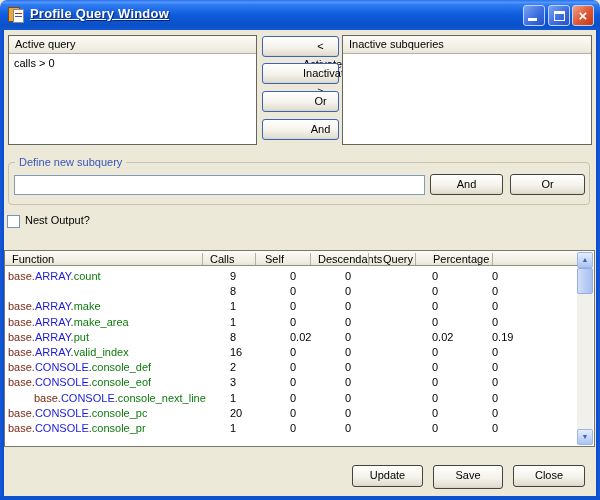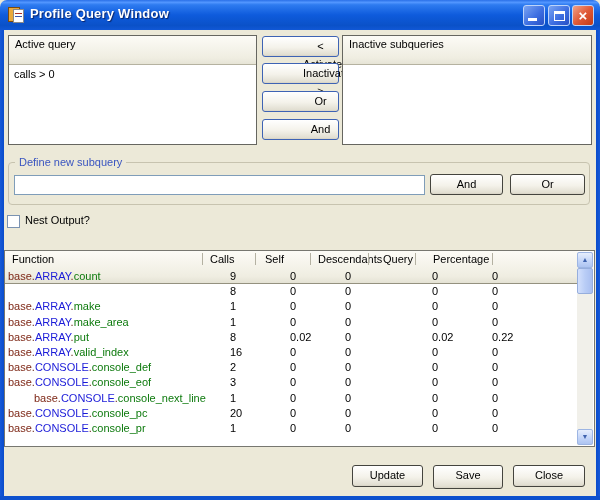--- a/index.html
+++ b/index.html
@@ -19,36 +19,36 @@
   .frame-b { position:absolute; left:0; bottom:0; height:4px; width:600px; background:#0D51CE; }
 
   .app-icon { position:absolute; left:8px; top:6px; width:17px; height:18px; }
   .app-icon .cover { position:absolute; left:0; top:1px; width:12px; height:15px; background:#E8A93C; border:1px solid #7A4A10; }
   .app-icon .page  { position:absolute; left:5px; top:3px; width:11px; height:14px; background:#FFFFFF; border:1px solid #8A8A8A; }
   .app-icon .line1, .app-icon .line2 { position:absolute; left:7px; width:7px; height:1px; background:#B03020; }
   .app-icon .line1 { top:7px; } .app-icon .line2 { top:10px; background:#3858B0; }
 
   .title-text {
     position:absolute; left:30px; top:6px; color:#FFFFFF; font-size:13px; font-weight:bold;
-    text-shadow:1px 1px 1px #0A246A; letter-spacing:0.2px; white-space:nowrap;
+    text-shadow:1px 1px 1px #0A246A; letter-spacing:0.2px; white-space:nowrap;text-decoration:underline;
   }
   .capbtn { position:absolute; top:5px; width:22px; height:21px; border-radius:3px; border:1px solid #BDD4FA; }
   .btn-min, .btn-max { background:linear-gradient(135deg,#7AA4F2 0%,#3E6FE2 55%,#2750C4 100%); }
   .btn-min { left:523px; } .btn-max { left:548px; }
   .btn-close { left:572px; background:linear-gradient(135deg,#F2A288 0%,#E05A38 50%,#C23A16 100%); }
   .glyph-min { position:absolute; left:4px; bottom:4px; width:9px; height:3px; background:#FFFFFF; }
   .glyph-max { position:absolute; left:5px; top:5px; width:11px; height:10px; border:1px solid #FFFFFF; border-top:3px solid #FFFFFF; }
   .glyph-close { position:absolute; left:0; top:0; width:100%; height:100%; color:#FFFFFF; font-size:15px; font-weight:bold; text-align:center; line-height:19px; }
 
   
   .listbox { position:absolute; border:1px solid #666660; background:#FFFFFF; }
   .lb-active   { left:8px;   top:35px; width:249px; height:110px; }
   .lb-inactive { left:342px; top:35px; width:250px; height:110px; }
   .lb-header {
-    height:29px; background:linear-gradient(180deg,#FCFBF6,#EFEDE1 80%,#E6E4D6);
+    height:18px; background:linear-gradient(180deg,#FCFBF6,#EFEDE1 80%,#E6E4D6);
     border-bottom:1px solid #B5B2A0; font-size:11px; color:#000; line-height:17px; padding-left:6px;
   }
   .list-item { font-size:11px; color:#000; padding:3px 0 0 5px; line-height:13px; }
 
   
   .btn {
     position:absolute; font-size:11px; color:#000; text-align:center;
     background:linear-gradient(180deg,#FFFFFF 0%,#F4F2EA 55%,#E2DfD2 92%,#D6D2C4 100%);
     border-radius:3px; line-height:18px; cursor:default;
   }
@@ -69,21 +69,21 @@
   .sub-and { left:430px; top:174px; width:73px; height:21px; }
   .sub-or  { left:510px; top:174px; width:75px; height:21px; }
 
   
   .checkbox { position:absolute; left:7px; top:215px; width:13px; height:13px; background:#FFFFFF; border:1px solid #7B93B2; }
   .checkbox-label { position:absolute; left:25px; top:214px; font-size:11px; color:#000; }
 
   
   .tablebox { position:absolute; left:4px; top:250px; width:591px; height:197px; border:1px solid #777770; background:#FFFFFF; }
   .thead {
-    position:absolute; left:0; top:0; height:33px; width:572px;
+    position:absolute; left:0; top:0; height:15px; width:572px;
     background:linear-gradient(180deg,#FCFBF6,#EFEDE1 80%,#E4E2D4);
     border-bottom:1px solid #94917F;
   }
   .thead .hcell { position:absolute; top:1px; font-size:11px; color:#000; white-space:nowrap; line-height:15px; }
   .thead .hdiv  { position:absolute; top:2px; height:12px; width:0; border-left:1px solid #B4B1A2; }
   .tbody { position:absolute; left:0; top:18px; right:17px; bottom:0; overflow:hidden; }
   .trow { position:relative; height:15.2px; }
   .trow .cell { position:absolute; top:0; font-size:11px; line-height:15px; white-space:nowrap; color:#000; }
 
   
@@ -203,21 +203,21 @@
           <span class="cell" style="left: 340px;">0</span>
           <span class="cell" style="left: 427px;">0</span>
           <span class="cell" style="left: 487px;">0</span>
         </div>
         <div class="trow">
           <span class="cell" style="left: 3px;"><span style="color: rgb(126, 40, 23);">base</span><span style="color: rgb(107, 42, 26);">.</span><span style="color: rgb(26, 26, 216);">ARRAY</span><span style="color: rgb(107, 42, 26);">.</span><span style="color: rgb(13, 122, 13);">put</span></span>
           <span class="cell" style="left: 225px;">8</span>
           <span class="cell" style="left: 285px;">0.02</span>
           <span class="cell" style="left: 340px;">0</span>
           <span class="cell" style="left: 427px;">0.02</span>
-          <span class="cell" style="left: 487px;">0.22</span>
+          <span class="cell" style="left: 487px;">0.19</span>
         </div>
         <div class="trow">
           <span class="cell" style="left: 3px;"><span style="color: rgb(126, 40, 23);">base</span><span style="color: rgb(107, 42, 26);">.</span><span style="color: rgb(26, 26, 216);">ARRAY</span><span style="color: rgb(107, 42, 26);">.</span><span style="color: rgb(13, 122, 13);">valid_index</span></span>
           <span class="cell" style="left: 225px;">16</span>
           <span class="cell" style="left: 285px;">0</span>
           <span class="cell" style="left: 340px;">0</span>
           <span class="cell" style="left: 427px;">0</span>
           <span class="cell" style="left: 487px;">0</span>
         </div>
         <div class="trow">

